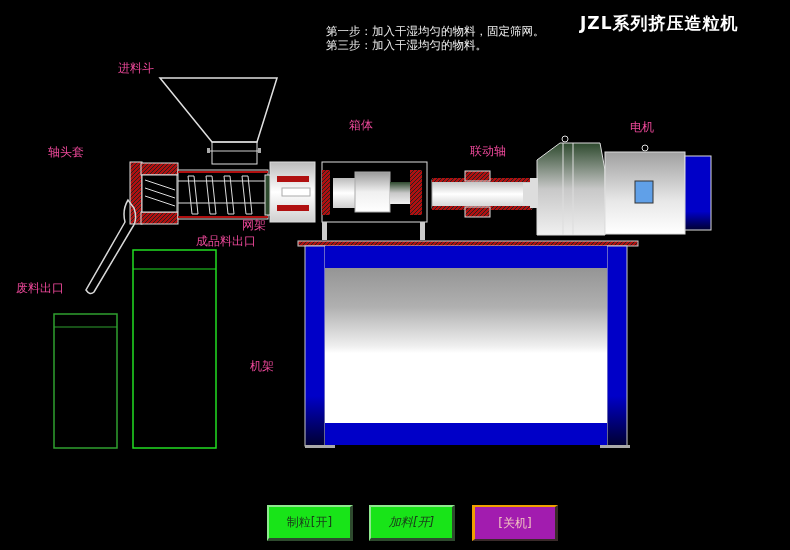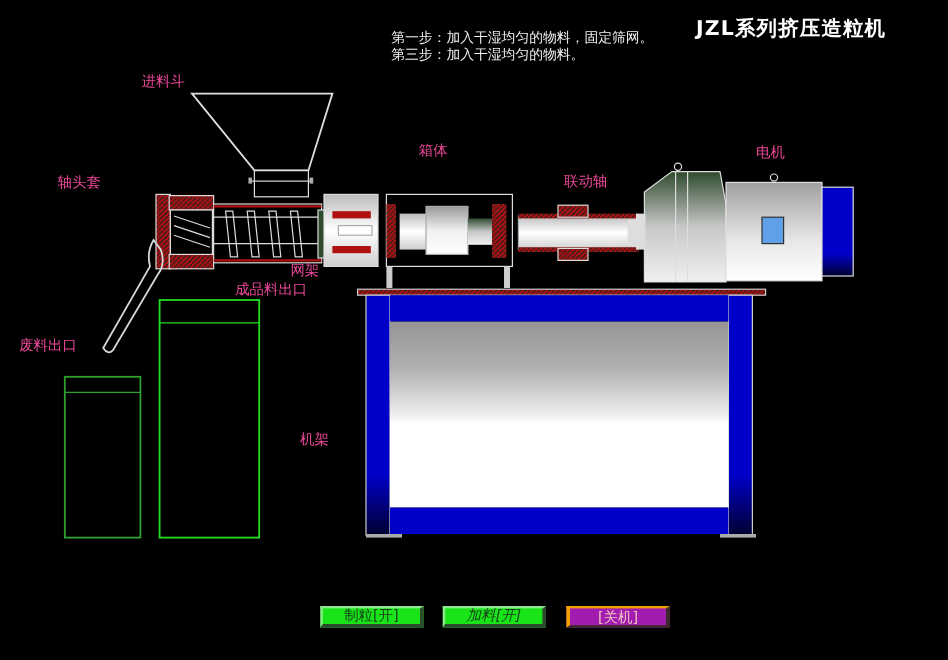--- a/index.html
+++ b/index.html
@@ -2,21 +2,21 @@
 <html><head>
 <meta charset="utf-8">
 <style>
   html, body { margin:0; padding:0; background:#000; }
   body { width:790px; height:550px; position:relative; overflow:hidden;
          font-family:"DejaVu Sans", sans-serif; color:#e8e8e8; }
   .lbl { position:absolute; font-size:12px; color:#ec4899; white-space:nowrap; }
   .title { position:absolute; left:580px; top:12px; font-size:17px; font-weight:bold; color:#fff; letter-spacing:1px; }
   .steps { position:absolute; left:326px; top:24px; font-size:11.5px; line-height:14px; color:#f0f0f0; }
   svg { position:absolute; left:0; top:0; }
-  .btn { position:absolute; top:505px; width:86px; height:18px; box-sizing:border-box;
+  .btn { position:absolute; top:505px; width:86px; height:36px; box-sizing:border-box;
          font-size:12px; display:flex; align-items:center; justify-content:center; cursor:pointer; }
   .btn.green { background:#18e418; color:#1a3a1a; border-top:2px solid #8fe88f; border-left:2px solid #8fe88f;
                border-right:3px solid #2e4a2e; border-bottom:3px solid #2e4a2e; }
   .btn.red { background:#a21caf; color:#f0c0c0; border-top:2px solid #f0a000; border-left:3px solid #f0a000;
              border-right:3px solid #3a2a2a; border-bottom:2px solid #3a2a2a; }
 </style>
 </head>
 <body>
 
 <div class="title">JZL系列挤压造粒机</div>

